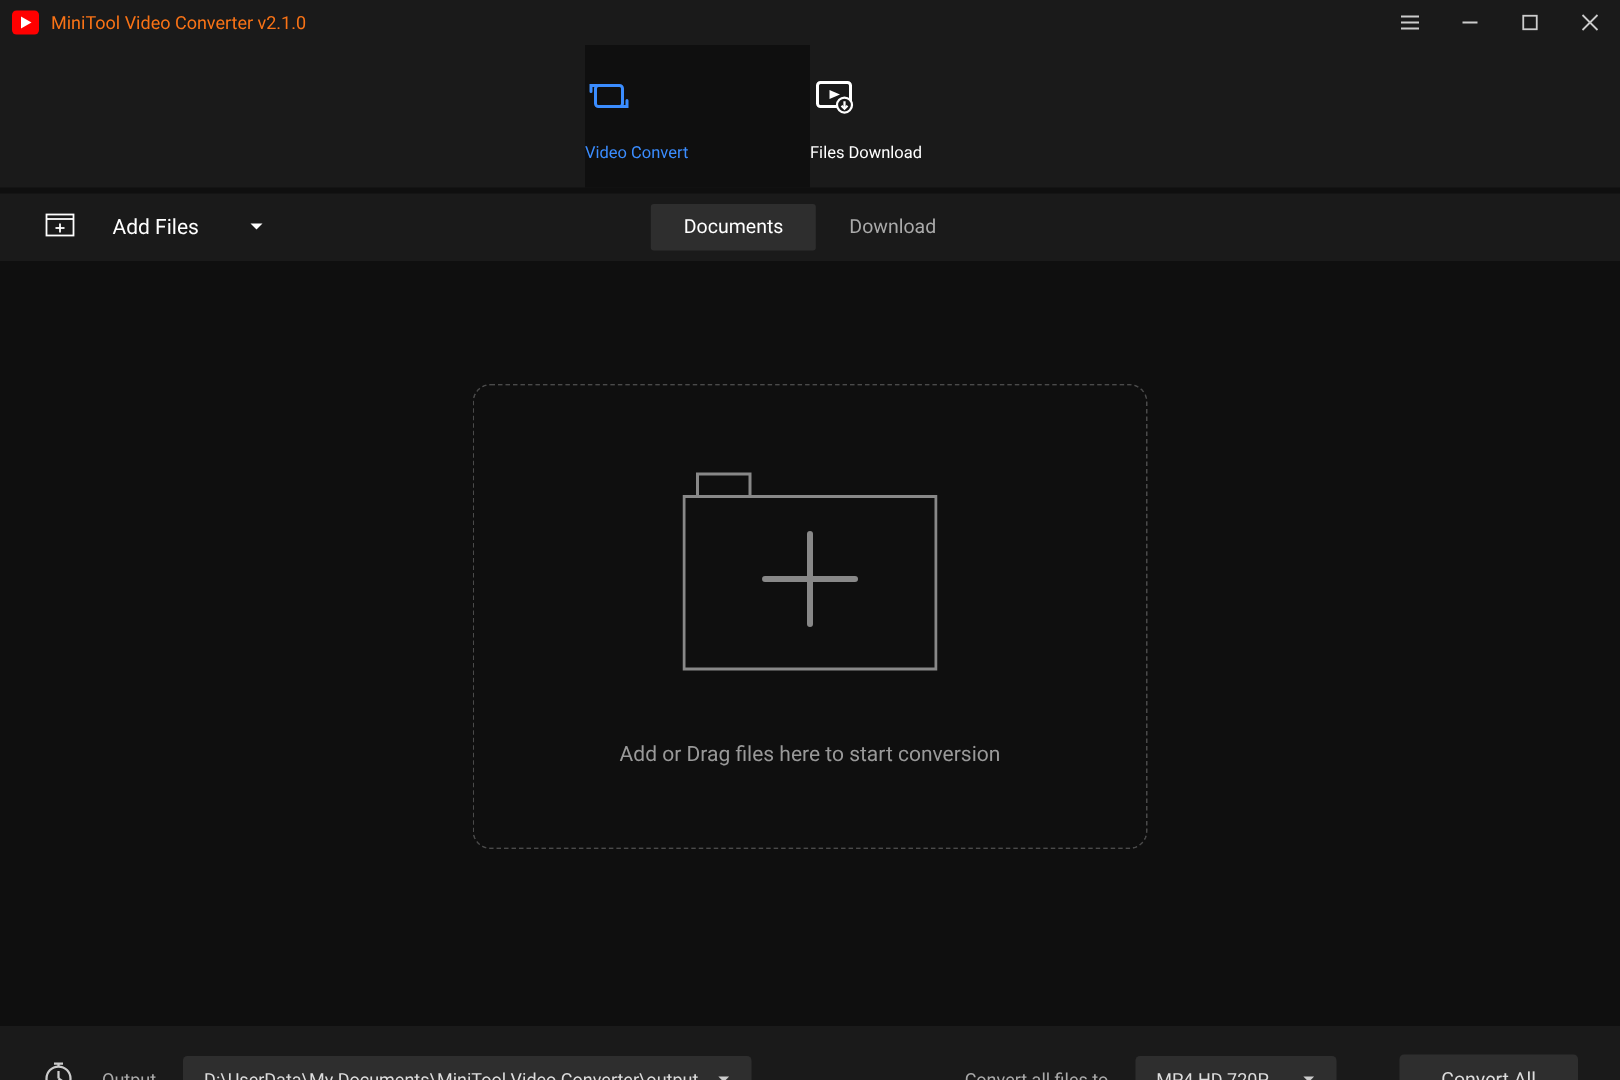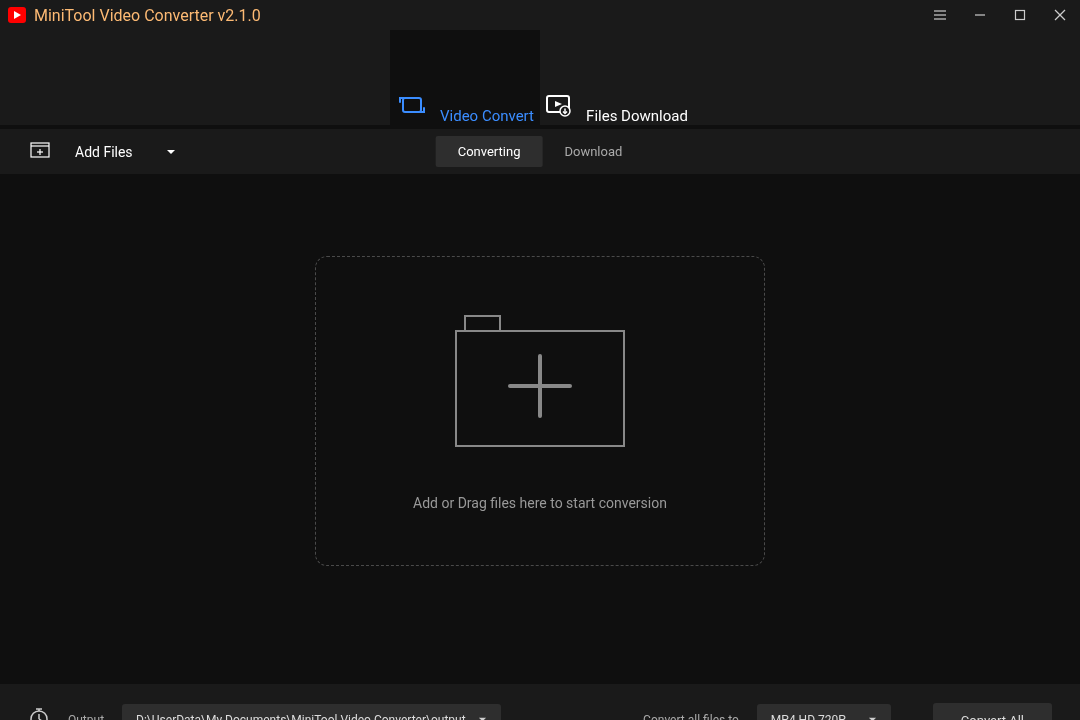--- a/index.html
+++ b/index.html
@@ -36,22 +36,22 @@
       border-radius: 3px;
       display: flex;
       align-items: center;
       justify-content: center;
     }
     .app-icon svg {
       width: 10px;
       height: 10px;
     }
     .title-text {
-      font-size: 16px;
-      color: #fdba74;
+      font-size: 12px;
+      color: #f97316;
     }
     .title-controls {
       display: flex;
       align-items: center;
       height: 100%;
     }
     .title-btn {
       width: 40px;
       height: 30px;
       display: flex;
@@ -67,26 +67,26 @@
       height: 95px;
       background: #1a1a1a;
       display: flex;
       justify-content: center;
       align-items: center;
     }
     .top-tab {
       width: 150px;
       height: 95px;
       display: flex;
-      flex-direction: row;
-      align-items: flex-end;
+      flex-direction: column;
+      align-items: flex-start;
       justify-content: center;
       gap: 12px;
       color: #fff;
-      font-size: 15px;
+      font-size: 11px;
     }
     .top-tab.active {
       background: #0f0f0f;
       color: #3b8dff;
     }
     .top-tab svg {
       width: 32px;
       height: 32px;
     }
     .sub-bar {
@@ -291,21 +291,21 @@
       </svg>
     </span>
     <span>Add Files</span>
     <span class="dropdown-arrow">
       <svg viewBox="0 0 10 10">
           <path d="M1 3 L5 7 L9 3 Z" fill="#fff"></path>
         </svg>
     </span>
   </div>
   <div class="sub-tabs">
-    <div class="sub-tab active">Converting</div>
+    <div class="sub-tab active">Documents</div>
     <div class="sub-tab">Download</div>
   </div>
 </div>
 
 <div class="main-area">
   <div class="drop-zone">
     <div class="folder-icon">
       <svg viewBox="0 0 170 140" fill="none" stroke="#888" stroke-width="2">
         <path d="M10 20 L10 5 L45 5 L45 20"></path>
         <rect x="1" y="20" width="168" height="115"></rect>

